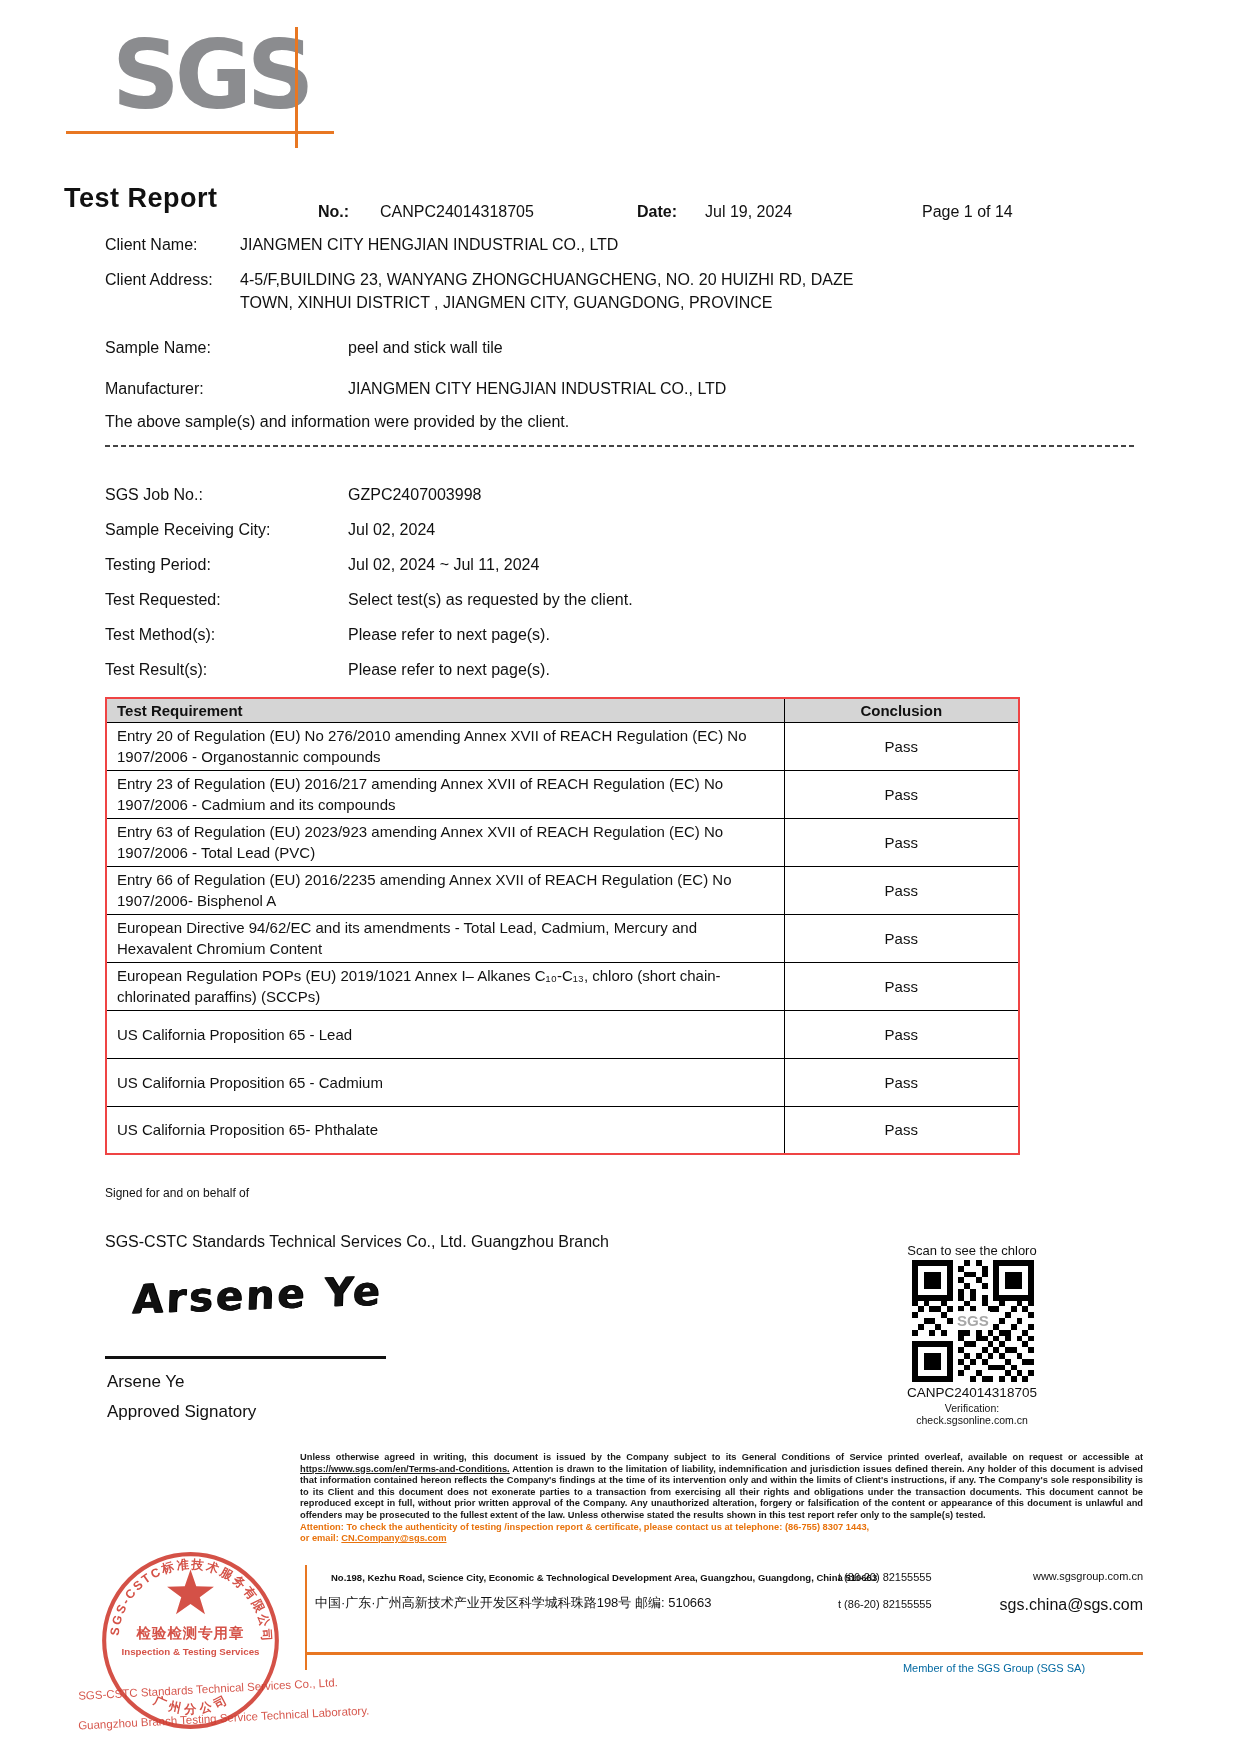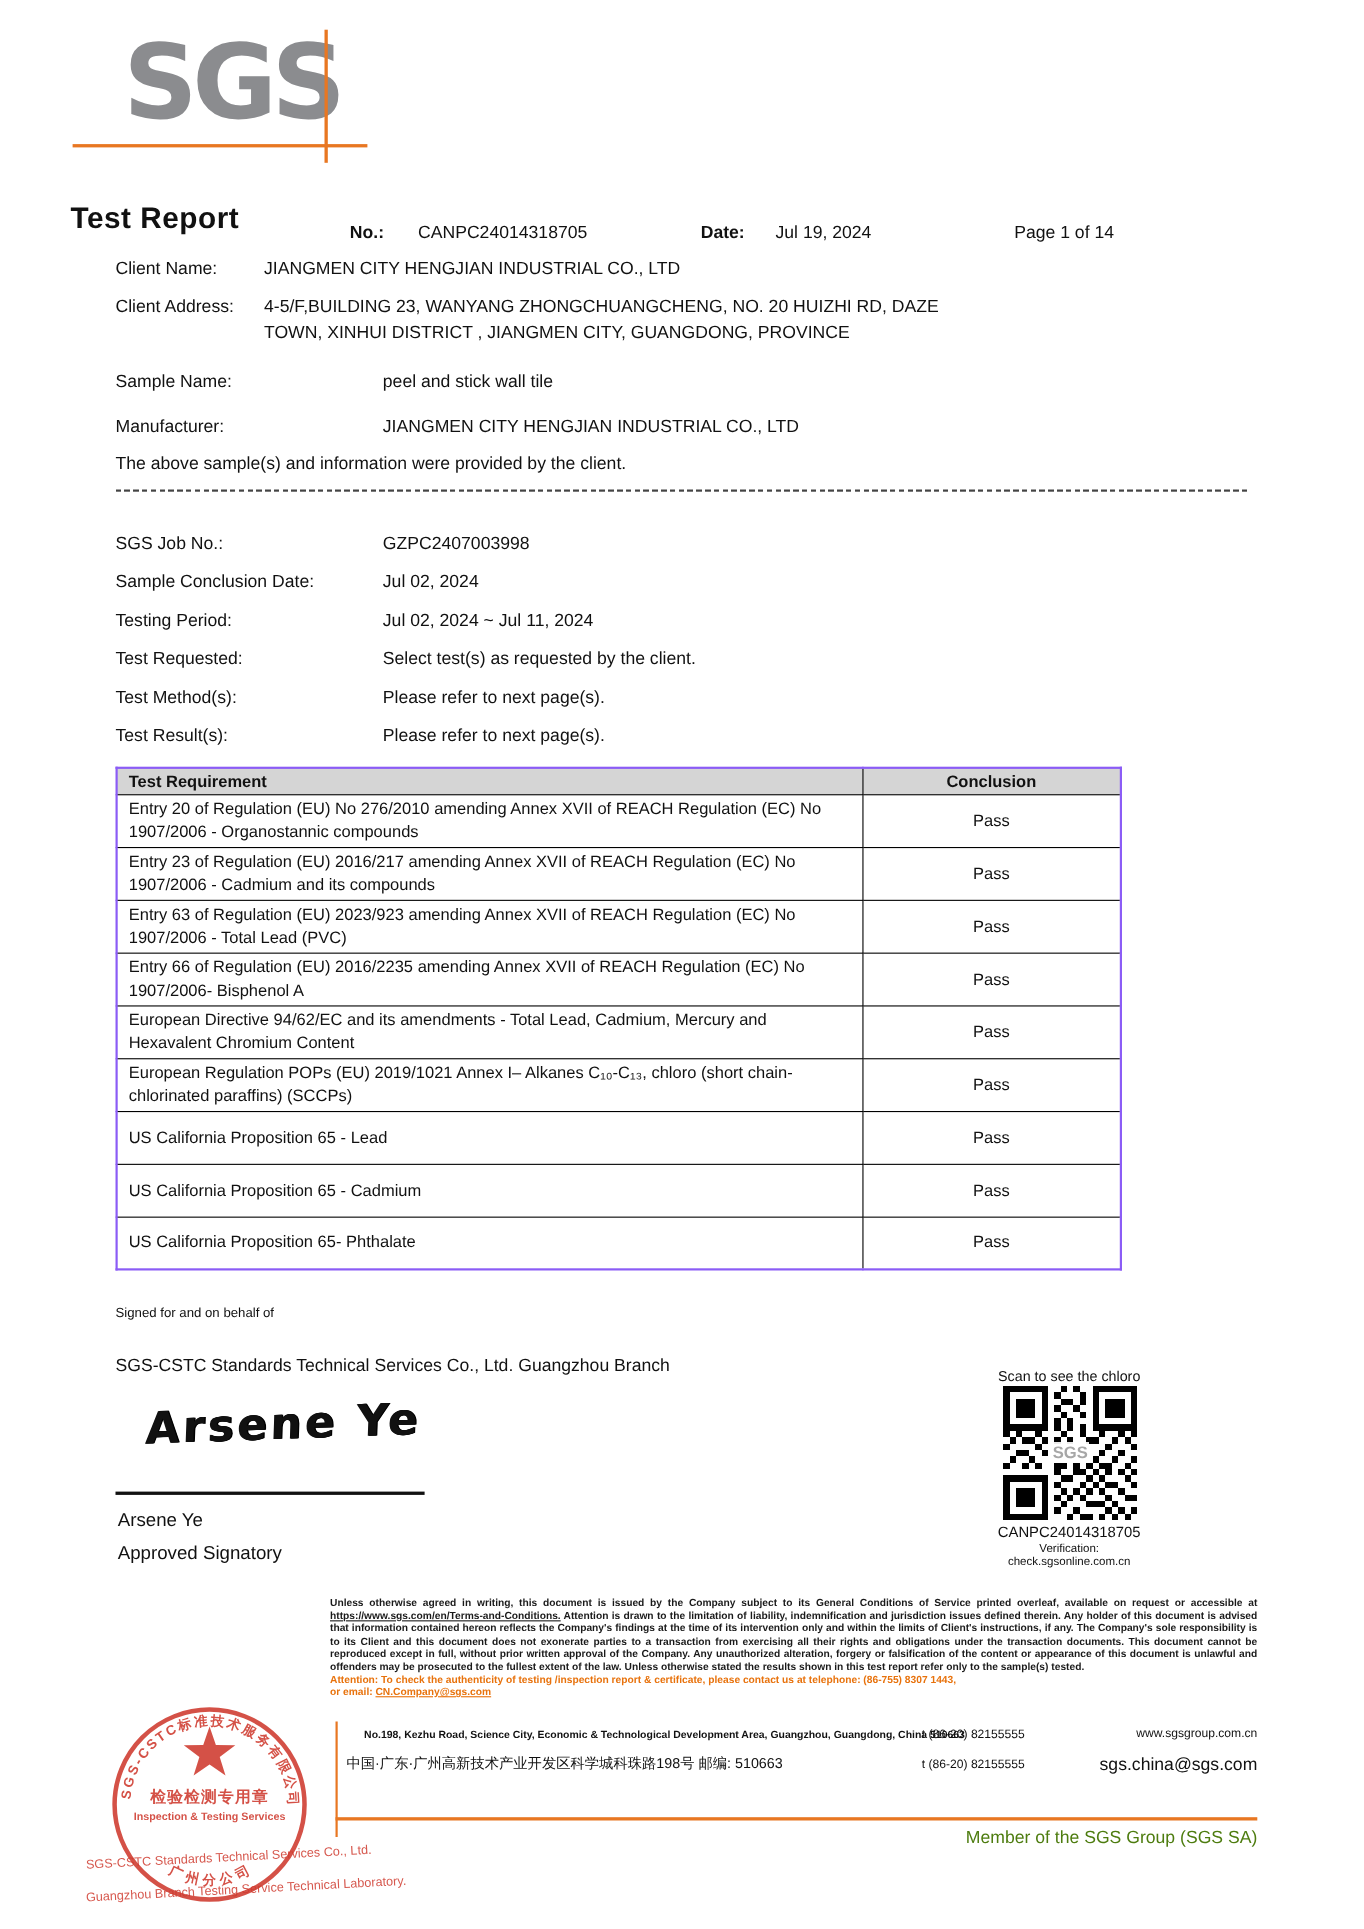--- a/index.html
+++ b/index.html
@@ -26,21 +26,21 @@
   .lbl16 { font-size:16px; }
   .val16 { font-size:16px; }
 
   .dashes {
     left:105px; top:445px; width:1032px; height:2px;
     background:repeating-linear-gradient(90deg,#444 0 5px,transparent 5px 8px);
   }
 
   
   .results-wrap { left:105px; top:697px; width:900px; }
-  table.results { border-collapse:collapse; width:900px; table-layout:fixed; border:2px solid #8b5cf6;padding-left:20px; }
+  table.results { border-collapse:collapse; width:900px; table-layout:fixed; border:2px solid #ef4444;padding-left:20px; }
   table.results th, table.results td { border:1px solid #000; vertical-align:middle; }
   table.results th {
     background:#d5d5d5; height:24px; font-size:15px; font-weight:bold;
   }
   th.req-h { text-align:left; padding-left:10px; width:678px; }
   th.con-h { text-align:center; width:235px; border-left:2px solid #000; }
   table.results tr.r { height:48px; }
   td.req { padding:2px 14px 2px 10px; font-size:15px; line-height:21px; }
   td.con { text-align:center; font-size:15px; border-left:2px solid #000; }
 
@@ -80,21 +80,21 @@
   .attn { color:#e8720c; }
   .attn .link { text-decoration:underline; }
   .addr-en  { left:315px; top:1572px; font-size:9.5px; font-weight:bold; white-space:nowrap;margin-left:16px; }
   .phone-en { left:838px; top:1571px; font-size:11px; }
   .web-en   { left:960px; top:1570px; width:183px; text-align:right; font-size:11px; }
   .addr-cn  { left:315px; top:1594px; font-size:13px; white-space:nowrap; }
   .phone-cn { left:838px; top:1598px; font-size:11px; }
   .email-cn { left:960px; top:1596px; width:183px; text-align:right; font-size:16px; }
   .foot-vline { left:305px; top:1565px; width:2px; height:105px; background:#e87722; }
   .foot-hline { left:305px; top:1652px; width:838px; height:3px; background:#e87722; }
-  .member { left:845px; top:1662px; width:298px; text-align:right; font-size:16px; color:#4d7c0f; }
+  .member { left:845px; top:1662px; width:298px; text-align:center; font-size:11px; color:#0369a1; }
 </style>
 </head>
 <body>
 
 <div class="page">
 
   <div class="abs sgs-logo">SGS</div>
   <div class="abs crop-h"></div>
   <div class="abs crop-v"></div>
 
@@ -114,21 +114,21 @@
   <span class="abs lbl16" style="left:105px; top:339px">Sample Name:</span>
   <span class="abs val16" style="left:348px; top:339px">peel and stick wall tile</span>
   <span class="abs lbl16" style="left:105px; top:380px">Manufacturer:</span>
   <span class="abs val16" style="left:348px; top:380px">JIANGMEN CITY HENGJIAN  INDUSTRIAL CO., LTD</span>
   <span class="abs val16" style="left:105px; top:413px">The above sample(s) and information were provided by the client.</span>
 
   <div class="abs dashes"></div>
 
   <span class="abs lbl16" style="left:105px; top:486px">SGS Job No.:</span>
   <span class="abs val16" style="left:348px; top:486px">GZPC2407003998</span>
-  <span class="abs lbl16" style="left:105px; top:521px">Sample Conclusion Date:</span>
+  <span class="abs lbl16" style="left:105px; top:521px">Sample Receiving City:</span>
   <span class="abs val16" style="left:348px; top:521px">Jul 02, 2024</span>
   <span class="abs lbl16" style="left:105px; top:556px">Testing Period:</span>
   <span class="abs val16" style="left:348px; top:556px">Jul 02, 2024 ~ Jul 11, 2024</span>
   <span class="abs lbl16" style="left:105px; top:591px">Test Requested:</span>
   <span class="abs val16" style="left:348px; top:591px">Select test(s) as requested by the client.</span>
   <span class="abs lbl16" style="left:105px; top:626px">Test Method(s):</span>
   <span class="abs val16" style="left:348px; top:626px">Please refer to next page(s).</span>
   <span class="abs lbl16" style="left:105px; top:661px">Test Result(s):</span>
   <span class="abs val16" style="left:348px; top:661px">Please refer to next page(s).</span>
 

